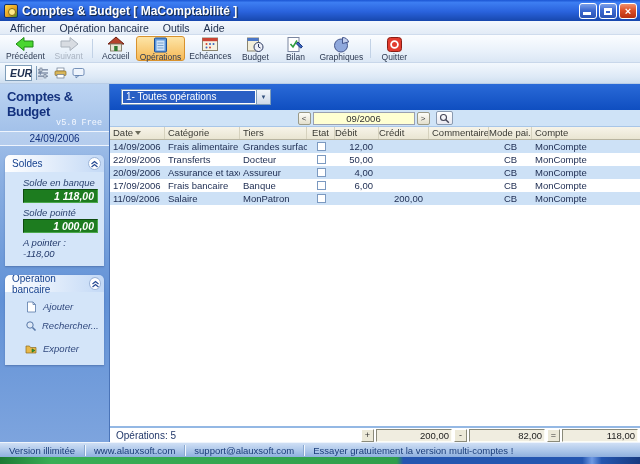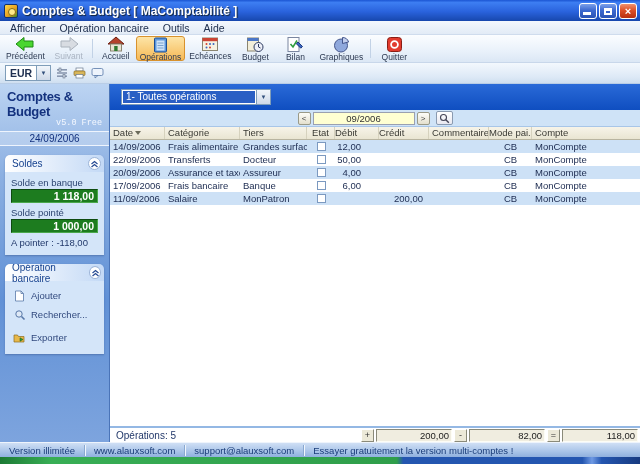--- a/index.html
+++ b/index.html
@@ -40,41 +40,41 @@
   .tbtn.disabled .tlabel { color:#aab4c2; }
   .tsep { width:1px; background:#c2d2e6; margin:3px 3px; }
 
   
   .eurbar { height:21px; flex:0 0 21px; display:flex; align-items:center; gap:3px; padding-left:5px;
     background:linear-gradient(to bottom,#f3f8fd 0%,#dde9f6 70%,#cfdff0 100%); border-bottom:1px solid #b9cde6; }
   .combo { display:flex; height:16px; border:1px solid #7f9db9; background:#fff; }
   .combo-text { padding:0 4px; font-size:10.5px; line-height:14px; white-space:nowrap; }
   .combo-btn { width:14px; background:linear-gradient(to bottom,#f2f6fb,#cfd9e8); border-left:1px solid #7f9db9;
     text-align:center; font-size:6px; line-height:14px; color:#33507c; }
-  .eur-combo { width:46px; }
+  .eur-combo { width:27px;font-style:italic; }
   .eur-combo .combo-text { font-weight:bold; flex:1; }
   .mini-icon { width:15px; height:15px; display:flex; align-items:center; justify-content:center; }
 
   
   .main { flex:1; display:flex; min-height:0; position:relative; }
 
   
   .sidebar { width:110px; flex:0 0 110px; background:linear-gradient(to bottom,#bcd4f2 0%,#8cb0e2 25%,#6191d6 60%,#7da4de 100%);
     border-right:1px solid #4a74b8; padding-top:5px; overflow:hidden; }
   .sb-title { font-size:13px; font-weight:bold; color:#14327e; padding-left:7px; letter-spacing:-0.3px; }
   .sb-version { font-size:8.5px; color:#f4f8ff; text-align:right; padding-right:7px; margin-top:-1px;font-family:Liberation Mono, monospace; }
   .sb-date-strip { margin-top:3px; border-top:1px solid #eef4fd; border-bottom:1px solid #eef4fd;
     text-align:center; font-size:10px; color:#14327e; padding:1px 0; background:rgba(255,255,255,0.25); }
   .panel { margin:9px 5px 0 5px; border-radius:5px 5px 0 0; overflow:hidden; box-shadow:0 1px 2px rgba(20,40,90,.3); }
   .panel-head { height:17px; display:flex; align-items:center; justify-content:space-between; padding:0 3px 0 7px;
     background:linear-gradient(to right,#ffffff,#c3d9f6); }
   .panel-head .ptitle { font-size:10px; font-weight:normal; color:#15418e; }
   .chev { width:13px; height:13px; border-radius:50%; background:#fff; border:1px solid #9cb4d8;
     display:flex; align-items:center; justify-content:center; }
-  .panel-body { background:#d4e5f9; padding:5px 6px 7px 6px; }
+  .panel-body { background:#d4e5f9; padding:5px 6px 7px 18px;font-style:italic; }
   .plabel { font-size:9.5px; color:#2c4470; margin-bottom:1px; }
   .green-box { height:14px; background:#1d7c1f; border:1px solid; border-color:#0e4a10 #4aa84c #4aa84c #0e4a10;
     color:#fff; font-weight:bold; font-size:10.5px; text-align:right; line-height:12px; padding-right:3px; margin-bottom:4px; }
   .pnote { font-size:9.5px; color:#22396b; margin-top:2px; }
   .op-item { display:flex; align-items:center; gap:5px; font-size:9.5px; color:#31497e; padding:3px 0 3px 2px; }
   .op-item .oicon { width:13px; height:13px; display:flex; align-items:center; justify-content:center; }
   .op-gap { height:4px; }
 
   
   .content { flex:1; display:flex; flex-direction:column; min-width:0; background:#fff; }
@@ -97,21 +97,21 @@
   .th { font-size:9.5px; color:#3a3a34; padding:0 0 0 3px; line-height:12px; border-right:1px solid #d6d2be;
     white-space:nowrap; overflow:hidden; display:flex; align-items:center; gap:2px; }
   .trows { }
   .trow { height:13px; display:flex; }
   .trow.stripe { background:#cde1f6; }
   .c { font-size:9.5px; line-height:13px; padding-left:3px; white-space:nowrap; overflow:hidden; color:#1c2b50; }
   .c-date  { width:55px; } .th.c-date{width:55px;}
   .c-cat   { width:75px; } .th.c-cat{width:75px;}
   .c-tiers { width:67px; } .th.c-tiers{width:67px;}
   .c-etat  { width:28px; display:flex; align-items:center; justify-content:center; padding-left:0; } .th.c-etat{width:28px;}
-  .c-debit { width:44px; text-align:right; padding:0 18px 0 0; } .th.c-debit{width:44px;}
+  .c-debit { width:44px; text-align:right; padding:0 6px 0 0; } .th.c-debit{width:44px;}
   .c-credit{ width:50px; text-align:right; padding:0 6px 0 0; } .th.c-credit{width:50px;}
   .c-comment{ width:60px; } .th.c-comment{width:60px;}
   .c-mode  { width:43px; text-align:center; padding-left:0; } .th.c-mode{width:43px;}
   .c-compte{ flex:1; } .th.c-compte{flex:1; border-right:none;}
   .cb { width:9px; height:9px; background:#fff; border:1px solid #7b99c0; display:inline-block; }
   .sort-arrow { width:0; height:0; border-left:3px solid transparent; border-right:3px solid transparent;
     border-top:4px solid #6a6a5a; display:inline-block; }
   .tfill { flex:1; background:#fff; }
 
   

